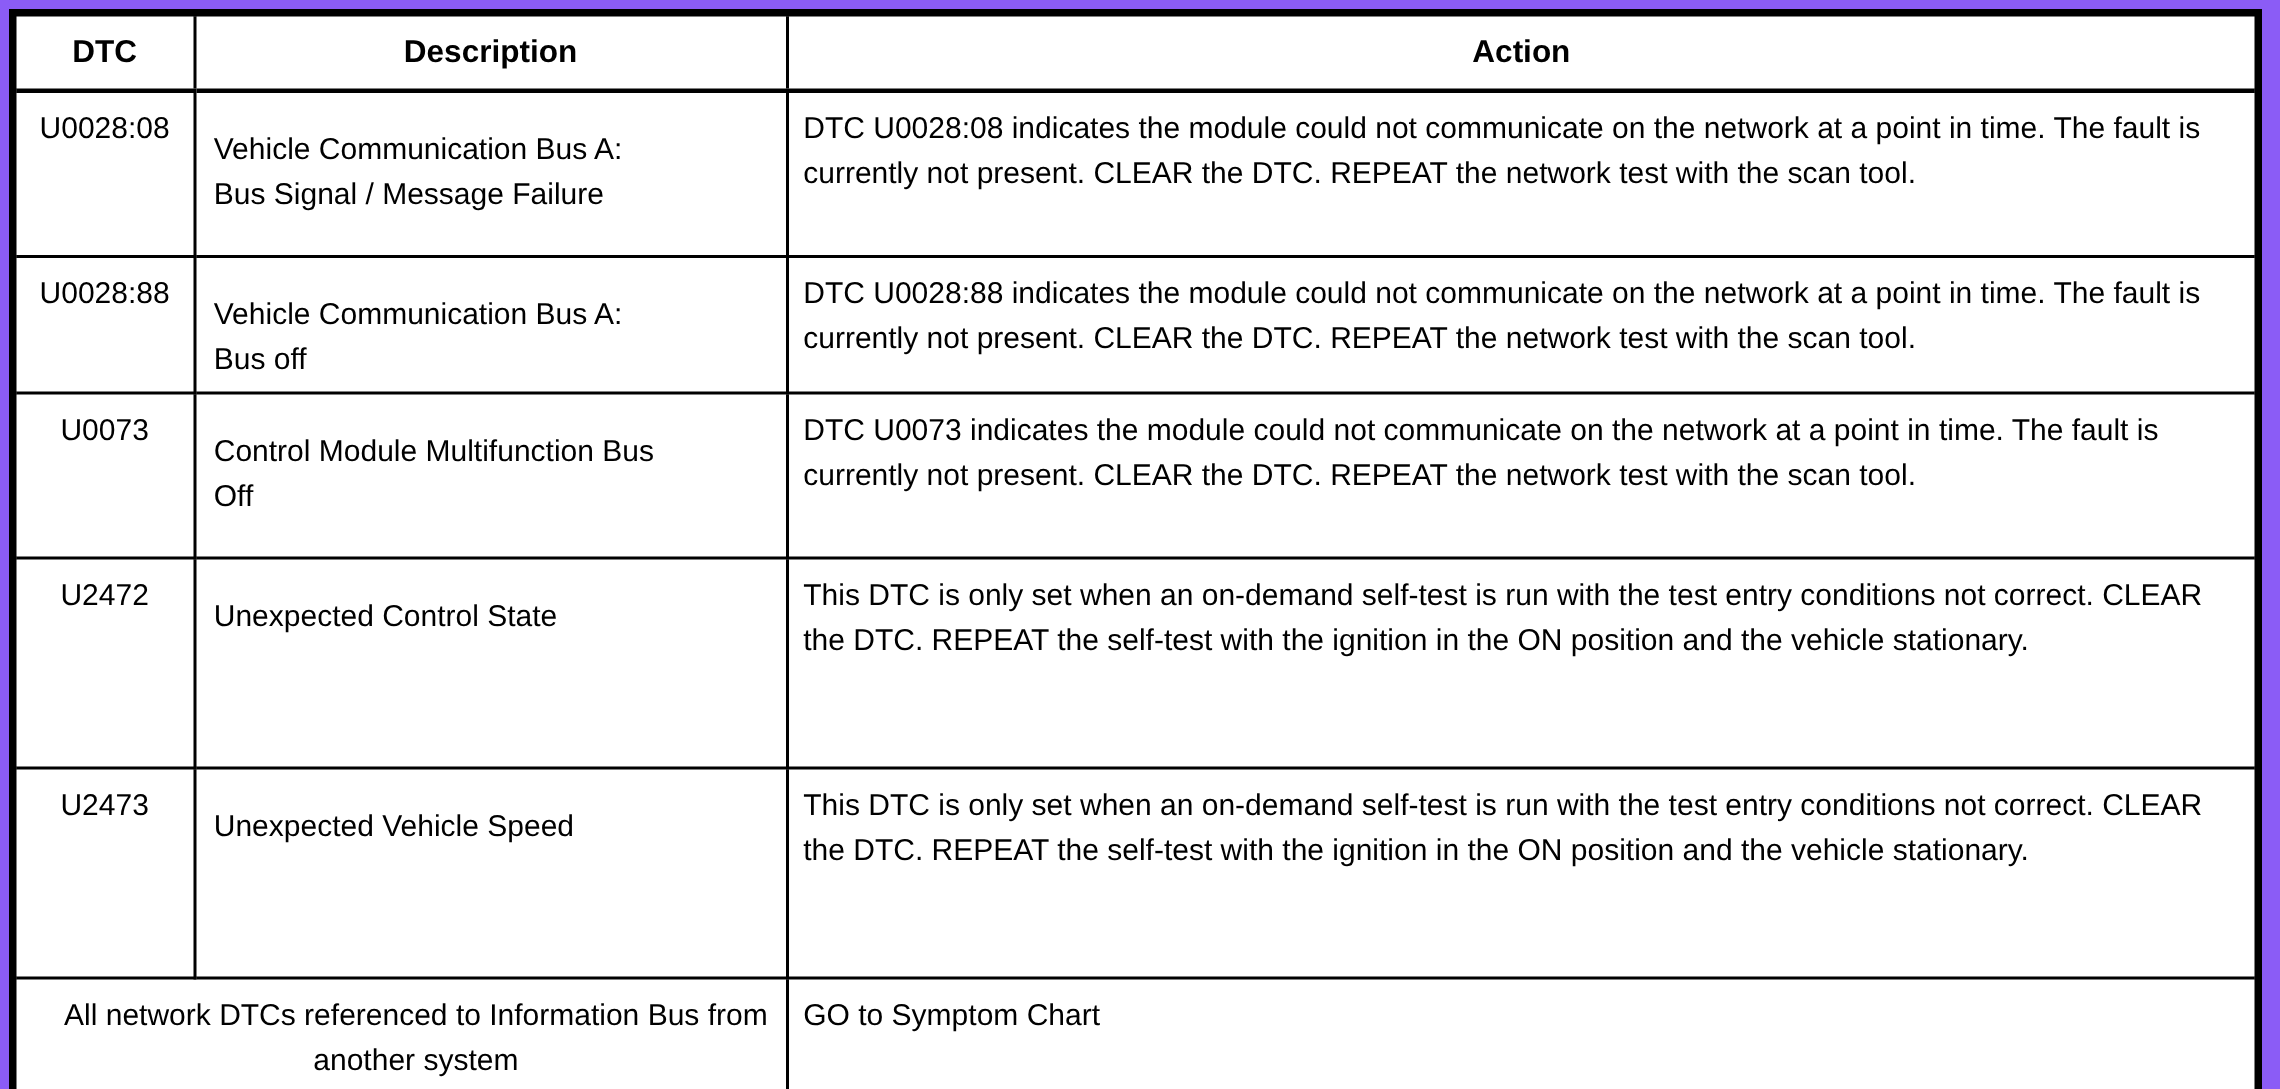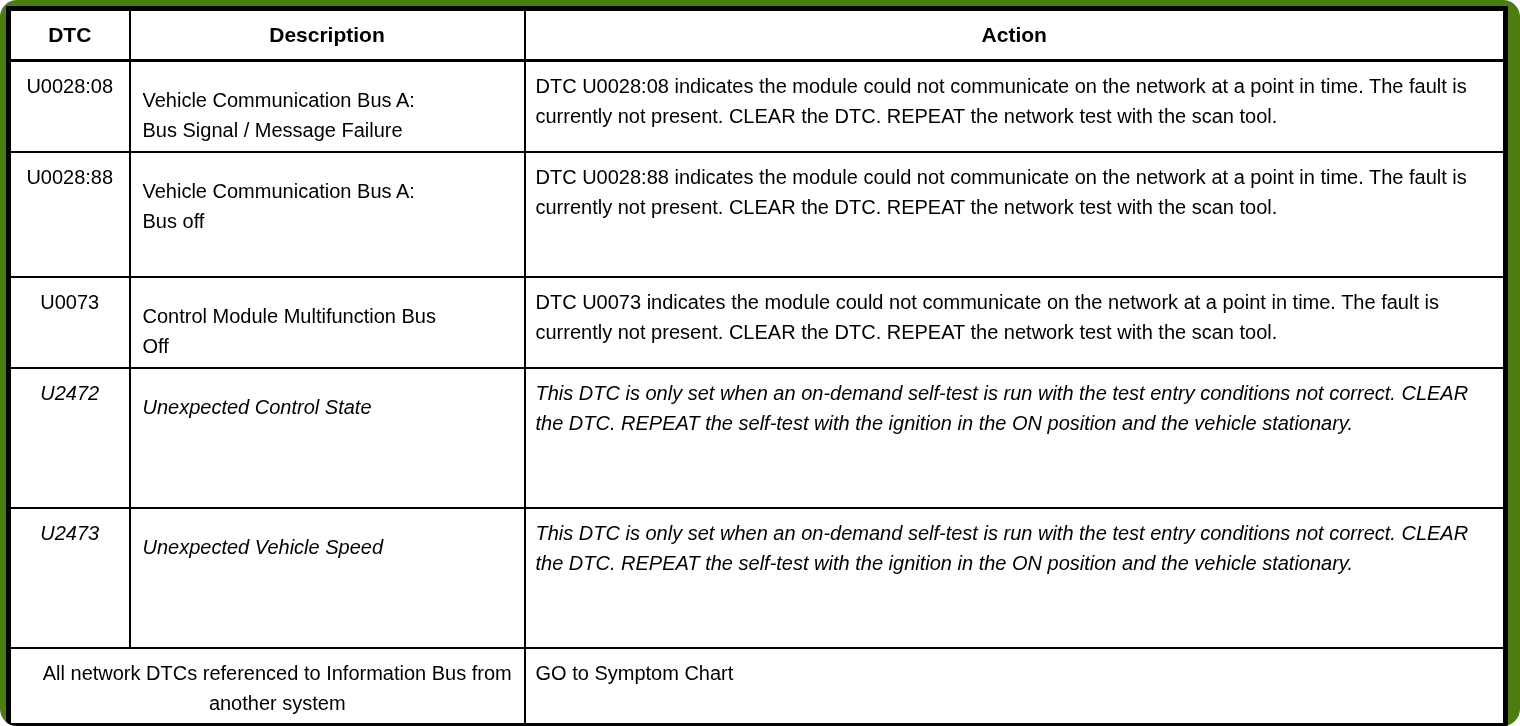--- a/index.html
+++ b/index.html
@@ -8,23 +8,22 @@
     background: #ffffff;
     width: 1520px;
     height: 726px;
     font-family: "Liberation Sans", sans-serif;
     color: #000000;
   }
   .page {
     position: relative;
     width: 1520px;
     height: 726px;
-    background: #4d7c0f;
+    background: #8b5cf6;
     overflow: hidden;
-    border-radius: 17px;
   }
   table.dtc-table {
     position: absolute;
     left: 6px;
     top: 6px;
     width: 1502px;
     border-collapse: collapse;
     table-layout: fixed;
     background: #ffffff;
   }
@@ -70,23 +69,23 @@
     text-align: center;
     padding: 9px 4px 0 4px;
   }
   td.cell-span .wrapbox {
     display: inline-block;
     max-width: 480px;
     text-align: center;
     vertical-align: top;
     margin-left: 20px;
   }
-  tr.row-tall   { height: 91px; }
-  tr.row-tall2  { height: 125px; }
-  tr.row-tall3  { height: 140px; font-style: italic; }
+  tr.row-tall   { height: 110px; }
+  tr.row-tall2  { height: 91px; }
+  tr.row-tall3  { height: 140px; }
   tr.row-mid    { height: 78px;  }
   tr.row-short  { height: 45px;  }
 </style>
 </head>
 <body>
 
 <div class="page">
   <table class="dtc-table">
     <colgroup>
       <col class="col-dtc">

